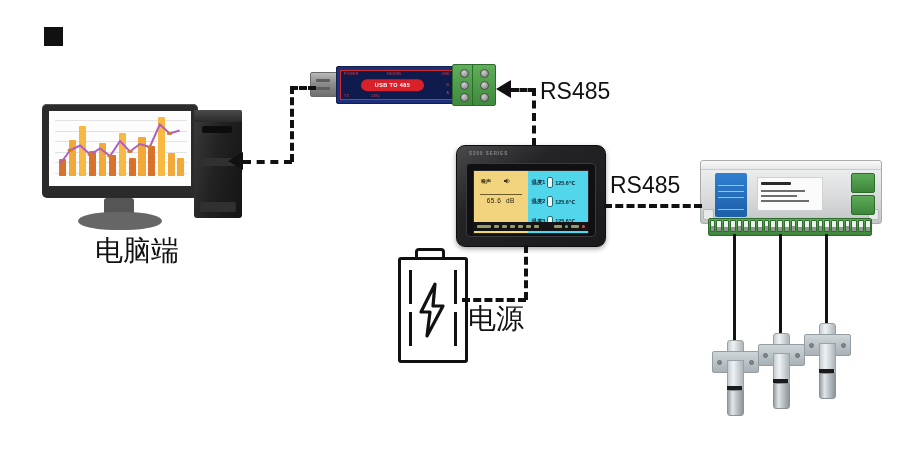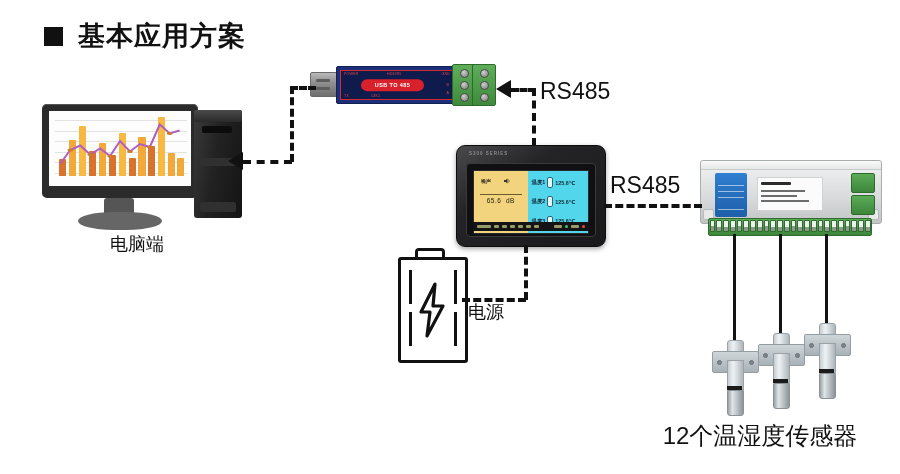--- a/index.html
+++ b/index.html
@@ -16,21 +16,21 @@
     width:19px;height:19px;background:#111111;
   }
   .title-text{
     font-size:27px;color:#111111;font-weight:700;letter-spacing:1px;
     white-space:nowrap;
   }
   .conv-title{
     font-size:25px;color:#2f3c8f;font-weight:400;white-space:nowrap;
   }
   .caption{
-    font-size:18px;color:#111111;white-space:nowrap;text-align:center;
+    font-size:28px;color:#111111;white-space:nowrap;text-align:center;
   }
   .caption-lg{
     font-size:24px;color:#111111;white-space:nowrap;text-align:center;
   }
   .net-label{
     font-size:23px;color:#111111;white-space:nowrap;font-weight:400;
   }
 
   
   .dash-h{
@@ -233,21 +233,20 @@
     background:linear-gradient(90deg,#9aa1a6 0%,#dfe4e7 30%,#8d959a 100%);
     border:1px solid #8a9297;border-radius:0 0 3px 3px;
   }
 </style>
 </head>
 <body>
 
 <div id="stage">
 
   <div class="abs title-bullet" style="left:44px;top:27px;"></div>
-  <div class="abs title-text" style="left:78px;top:18px;">基本应用方案</div>
 
   <div class="abs" style="left:42px;top:104px;">
 
     <div class="abs mon-bezel" style="left:0;top:0;width:156px;height:94px;">
       <div class="mon-screen">
         <div class="chart-area">
           <div class="grid-line" style="top:12%"></div>
           <div class="grid-line" style="top:26%"></div>
           <div class="grid-line" style="top:40%"></div>
           <div class="grid-line" style="top:54%"></div>
@@ -458,21 +457,20 @@
     <div class="abs probe-head" style="left:5px;top:89px;width:15px;height:20px;"></div>
     <div class="abs probe-flange" style="left:-10px;top:100px;width:45px;height:20px;">
       <div class="probe-hole" style="left:4px;top:8px;"></div>
       <div class="probe-hole" style="right:4px;top:8px;"></div>
     </div>
     <div class="abs probe-head" style="left:5px;top:109px;width:15px;height:28px;border-radius:0;"></div>
     <div class="abs probe-band" style="left:5px;top:135px;width:15px;height:4px;"></div>
     <div class="abs probe-filter" style="left:5px;top:139px;width:15px;height:24px;"></div>
   </div>
 
-  <div class="abs caption-lg" style="left:620px;top:420px;width:280px;">12个温湿度传感器</div>
 
   <div class="abs" style="left:398px;top:248px;">
     <div class="abs bat-cap" style="left:17px;top:0;width:24px;height:9px;"></div>
     <div class="abs bat-body" style="left:0;top:9px;width:64px;height:100px;">
       <div class="bat-tick" style="left:8px;top:10px;height:34px;"></div>
       <div class="bat-tick" style="left:8px;top:52px;height:34px;"></div>
       <div class="bat-tick" style="right:8px;top:10px;height:34px;"></div>
       <div class="bat-tick" style="right:8px;top:52px;height:34px;"></div>
       <svg style="position:absolute;left:16px;top:22px;" width="30" height="56" viewBox="0 0 30 56">
         <path d="M18 2 L4 30 L13 30 L10 54 L26 24 L16 24 Z" fill="none" stroke="#111" stroke-width="3.2" stroke-linejoin="round"></path>

